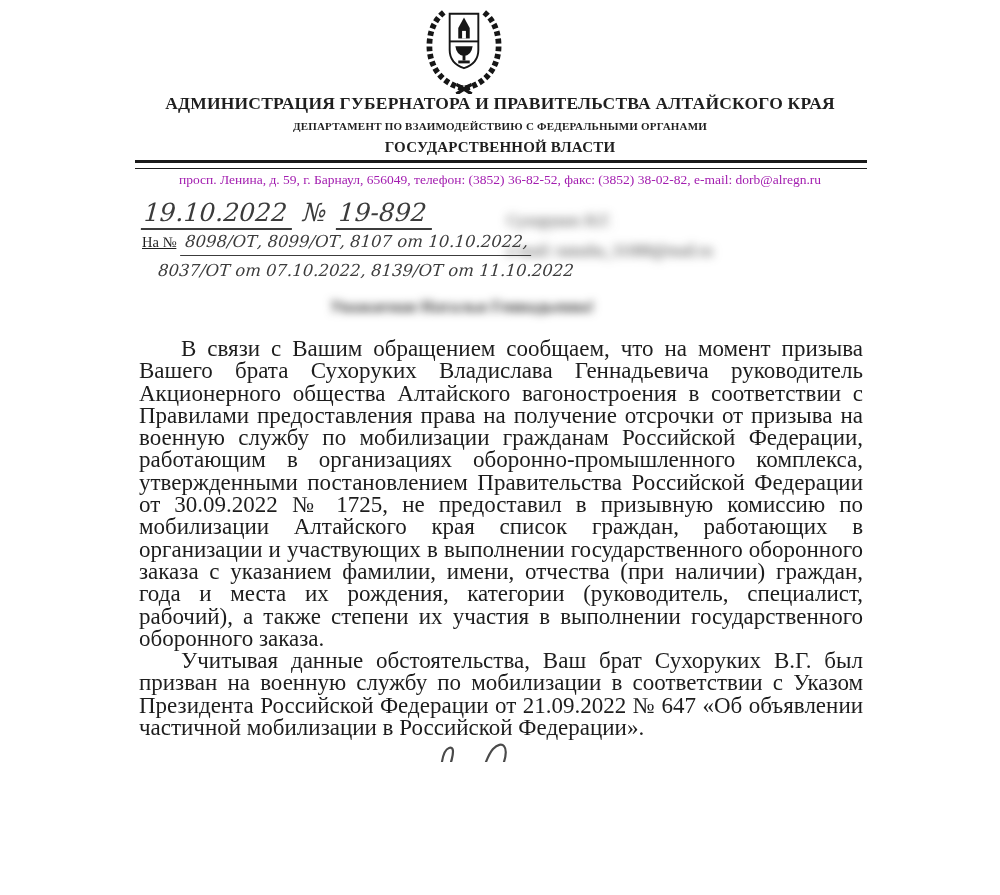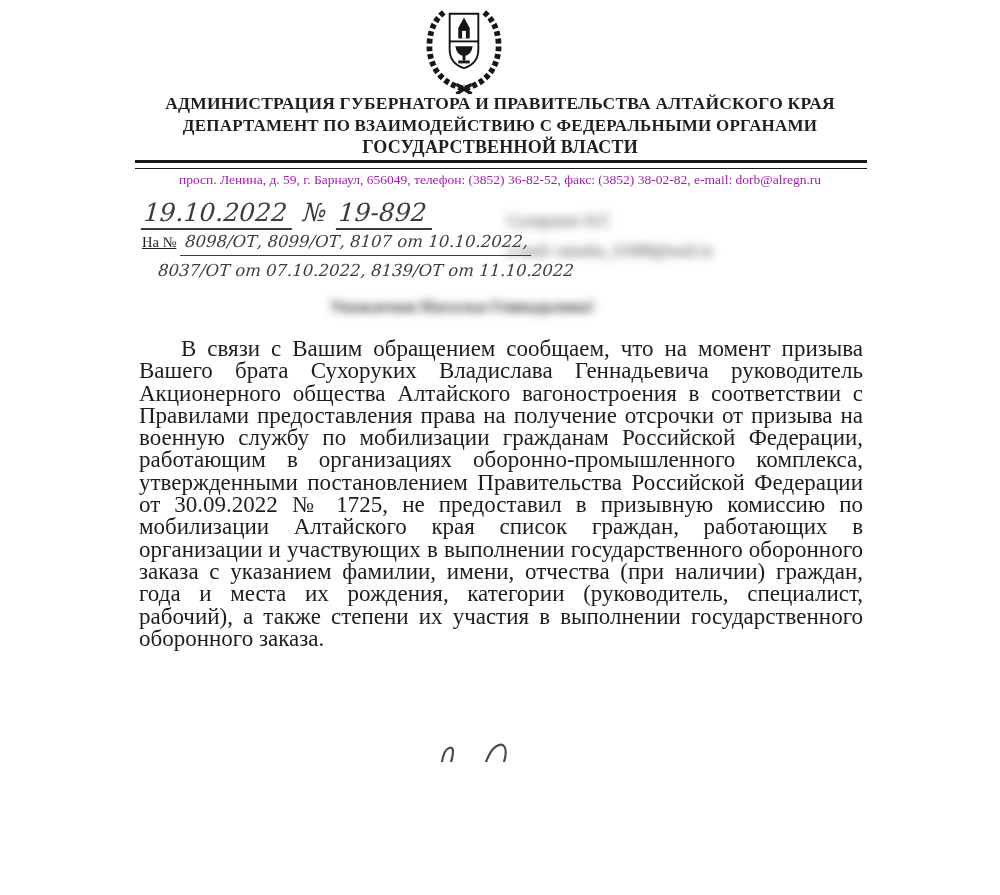--- a/index.html
+++ b/index.html
@@ -8,22 +8,22 @@
     width:1000px;height:762px;
     background:#ffffff;
     font-family:"Liberation Serif", serif;
     color:#1f1f1f;
     overflow:hidden;
   }
   
   .emblem{position:absolute;left:421px;top:6px;width:86px;height:88px;}
   .org{position:absolute;top:92px;left:0;width:1000px;text-align:center;font-weight:bold;letter-spacing:.2px;}
   .org-l1{font-size:17.5px;line-height:23px;}
-  .org-l2{font-size:17px;line-height:22px;}
-  .org-l3{font-size:18px;line-height:21px;}
+  .org-l2{font-size:11px;line-height:22px;}
+  .org-l3{font-size:15px;line-height:21px;}
   .rule{position:absolute;top:160px;left:135px;width:732px;height:5px;
         border-top:3px solid #1a1a1a;border-bottom:1px solid #1a1a1a;}
   .address{position:absolute;top:172px;left:0;width:1000px;text-align:center;font-size:13.5px;color:#a21caf;}
   
   .ref{position:absolute;left:142px;top:198px;color:#3c3c3c;}
   .hand{font-family:"DejaVu Serif", serif;font-style:italic;transform:skewX(-4deg);display:inline-block;}
   .ref-line1{font-size:25px;line-height:30px;white-space:nowrap;}
   .ref-line1 .u{border-bottom:2px solid #3c3c3c;padding:0 6px 1px 2px;}
   .ref-line1 .nosign{padding:0 10px;}
   .ref-line2{font-size:16.5px;line-height:24px;white-space:nowrap;margin-top:2px;}
@@ -84,20 +84,21 @@
 
   <div class="recipient">
     <div>Сухоруких Н.Г.</div>
     <div>e-mail: natasha_31088@mail.ru</div>
   </div>
 
   <div class="salutation">Уважаемая Наталья Геннадьевна!</div>
 
   <div class="body-text">
     <p>В связи с Вашим обращением сообщаем, что на момент призыва Вашего брата Сухоруких Владислава Геннадьевича руководитель Акционерного общества Алтайского вагоностроения в соответствии с Правилами предоставления права на получение отсрочки от призыва на военную службу по мобилизации гражданам Российской Федерации, работающим в организациях оборонно-промышленного комплекса, утвержденными постановлением Правительства Российской Федерации от 30.09.2022 № 1725, не предоставил в призывную комиссию по мобилизации Алтайского края список граждан, работающих в организации и участвующих в выполнении государственного оборонного заказа с указанием фамилии, имени, отчества (при наличии) граждан, года и места их рождения, категории (руководитель, специалист, рабочий), а также степени их участия в выполнении государственного оборонного заказа.</p>
+    <p>Учитывая данные обстоятельства, Ваш брат Сухоруких В.Г. был призван на военную службу по мобилизации в соответствии с Указом Президента Российской Федерации от 21.09.2022 № 647 «Об объявлении частичной мобилизации в Российской Федерации».</p>
   </div>
 
   <div class="signature">
     <svg viewBox="0 0 260 158" width="260" height="158" xmlns="http://www.w3.org/2000/svg">
       <g stroke="#4a4a4a" stroke-width="2.2" fill="none" stroke-linecap="round">
         <path d="M30 78 C6 86 12 108 48 102 C84 96 102 80 112 54 C120 34 128 12 119 15 C110 18 109 50 113 68 C116 82 126 88 136 77 C148 64 152 28 163 16 C172 7 180 12 173 32 C165 56 158 82 166 90 C174 98 188 86 196 70"></path>
         <path d="M113 68 C105 98 90 122 82 134 C75 145 65 141 73 128 C79 118 92 106 104 97"></path>
         <path d="M173 32 C182 52 176 92 128 128 C118 136 108 142 100 146"></path>
       </g>
     </svg>

